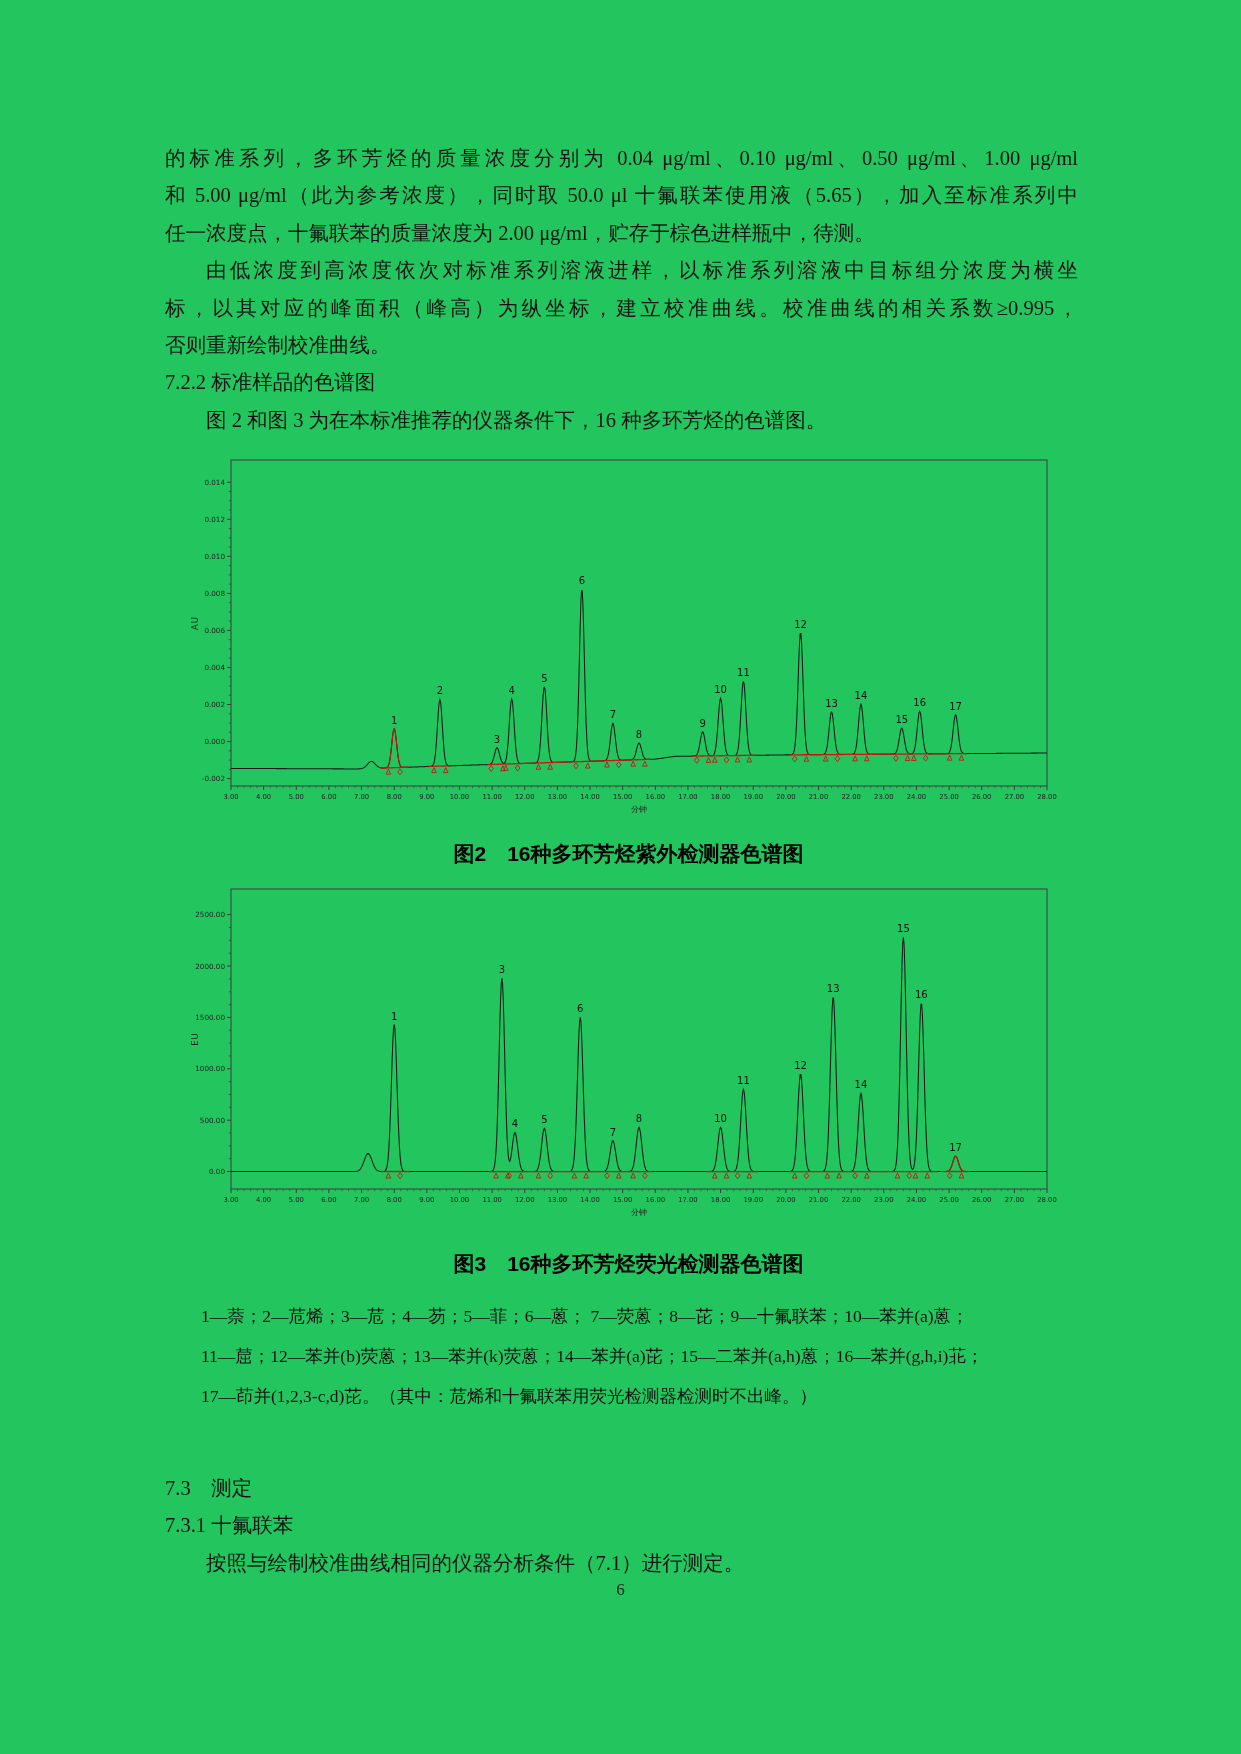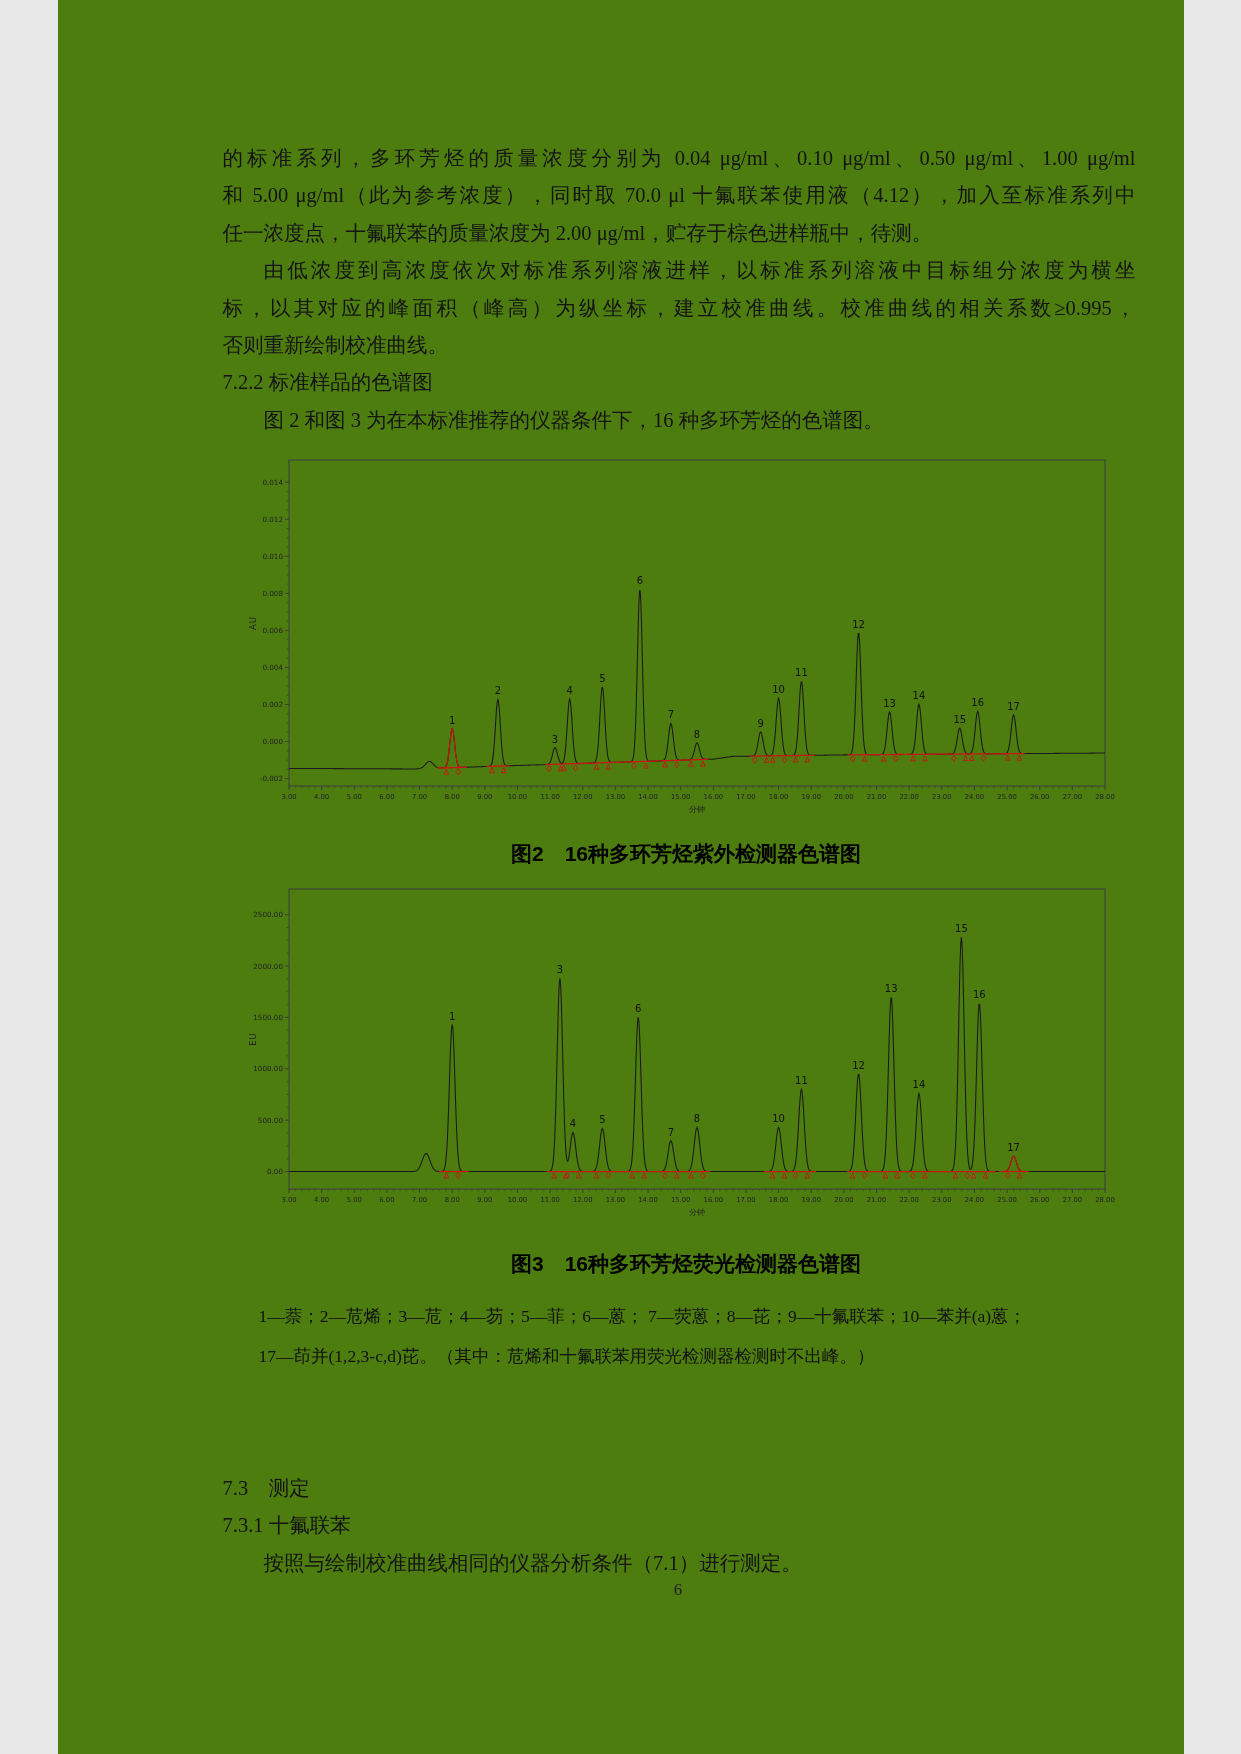--- a/index.html
+++ b/index.html
@@ -1,16 +1,16 @@
 <!DOCTYPE html>
 <html><head>
 <meta charset="utf-8">
 <style>
   html,body{margin:0;padding:0;background:#e8e8e8;}
-  .page{position:relative;width:1126px;height:1754px;background:#4d7c0f;margin:0 auto;
+  .page{position:relative;width:1241px;height:1754px;background:#22c55e;margin:0 auto;
         font-family:"Liberation Serif","DejaVu Serif",serif;color:#141414;overflow:hidden;}
   .textblock{position:absolute;left:165px;top:140px;width:913px;}
   .bline{font-size:20.5px;line-height:37.4px;white-space:nowrap;}
   .bline.just{white-space:normal;text-align:justify;text-align-last:justify;}
   .indent{text-indent:2em;}
   .figure{position:absolute;left:185px;}
   .fig-caption{position:absolute;left:172px;width:913px;text-align:center;
                font-family:"Liberation Sans","DejaVu Sans",sans-serif;font-weight:bold;
                font-size:21px;color:#000;}
   .legend{position:absolute;left:201px;width:880px;font-size:17.5px;line-height:40px;color:#111;}
@@ -18,21 +18,21 @@
   .pagenum{position:absolute;left:0;top:1580px;width:1241px;text-align:center;font-size:17px;color:#222;}
   svg{display:block;}
 </style>
 </head>
 <body>
 
 <div class="page">
 
   <div class="textblock">
     <div class="bline just">的标准系列，多环芳烃的质量浓度分别为 0.04 μg/ml、0.10 μg/ml、0.50 μg/ml、1.00 μg/ml</div>
-    <div class="bline just">和 5.00 μg/ml（此为参考浓度），同时取 70.0 μl 十氟联苯使用液（4.12），加入至标准系列中</div>
+    <div class="bline just">和 5.00 μg/ml（此为参考浓度），同时取 50.0 μl 十氟联苯使用液（5.65），加入至标准系列中</div>
     <div class="bline">任一浓度点，十氟联苯的质量浓度为 2.00 μg/ml，贮存于棕色进样瓶中，待测。</div>
     <div class="bline just indent">由低浓度到高浓度依次对标准系列溶液进样，以标准系列溶液中目标组分浓度为横坐</div>
     <div class="bline just">标，以其对应的峰面积（峰高）为纵坐标，建立校准曲线。校准曲线的相关系数≥0.995，</div>
     <div class="bline">否则重新绘制校准曲线。</div>
     <div class="bline">7.2.2 标准样品的色谱图</div>
     <div class="bline indent">图 2 和图 3 为在本标准推荐的仪器条件下，16 种多环芳烃的色谱图。</div>
   </div>
 
   <div class="figure" style="top:450px;">
     <svg id="chart-0" width="890" height="378" viewBox="0 0 890 378">
@@ -530,20 +530,21 @@
         <text x="736.336" y="114.04109589041096" text-anchor="middle" font-size="10" font-family="&quot;DejaVu Sans&quot;,sans-serif" fill="#111">16</text>
         <polygon points="764.7328,288.73424657534247 767.0328,291.73424657534247 764.7328,294.73424657534247 762.4328,291.73424657534247" fill="none" stroke="#cc1414" stroke-width="0.9"></polygon>
         <polygon points="776.4832,289.0342465753425 774.1832,294.0342465753425 778.7832,294.0342465753425" fill="none" stroke="#cc1414" stroke-width="0.9"></polygon>
         <text x="770.6080000000001" y="267.1232876712329" text-anchor="middle" font-size="10" font-family="&quot;DejaVu Sans&quot;,sans-serif" fill="#111">17</text>
       </svg>
   </div>
   <div class="fig-caption" style="top:1250px;">图3　16种多环芳烃荧光检测器色谱图</div>
 
   <div class="legend" style="top:1296px;">
     <div>1—萘；2—苊烯；3—苊；4—芴；5—菲；6—蒽； 7—荧蒽；8—芘；9—十氟联苯；10—苯并(a)蒽；</div>
+    <div>11—䓛；12—苯并(b)荧蒽；13—苯并(k)荧蒽；14—苯并(a)芘；15—二苯并(a,h)蒽；16—苯并(g,h,i)苝；</div>
     <div>17—茚并(1,2,3-c,d)芘。（其中：苊烯和十氟联苯用荧光检测器检测时不出峰。）</div>
   </div>
 
   <div class="sec" style="top:1442px;margin-top:28px;">
     <div class="bline">7.3　测定</div>
     <div class="bline">7.3.1 十氟联苯</div>
     <div class="bline indent">按照与绘制校准曲线相同的仪器分析条件（7.1）进行测定。</div>
   </div>
 
   <div class="pagenum">6</div>

